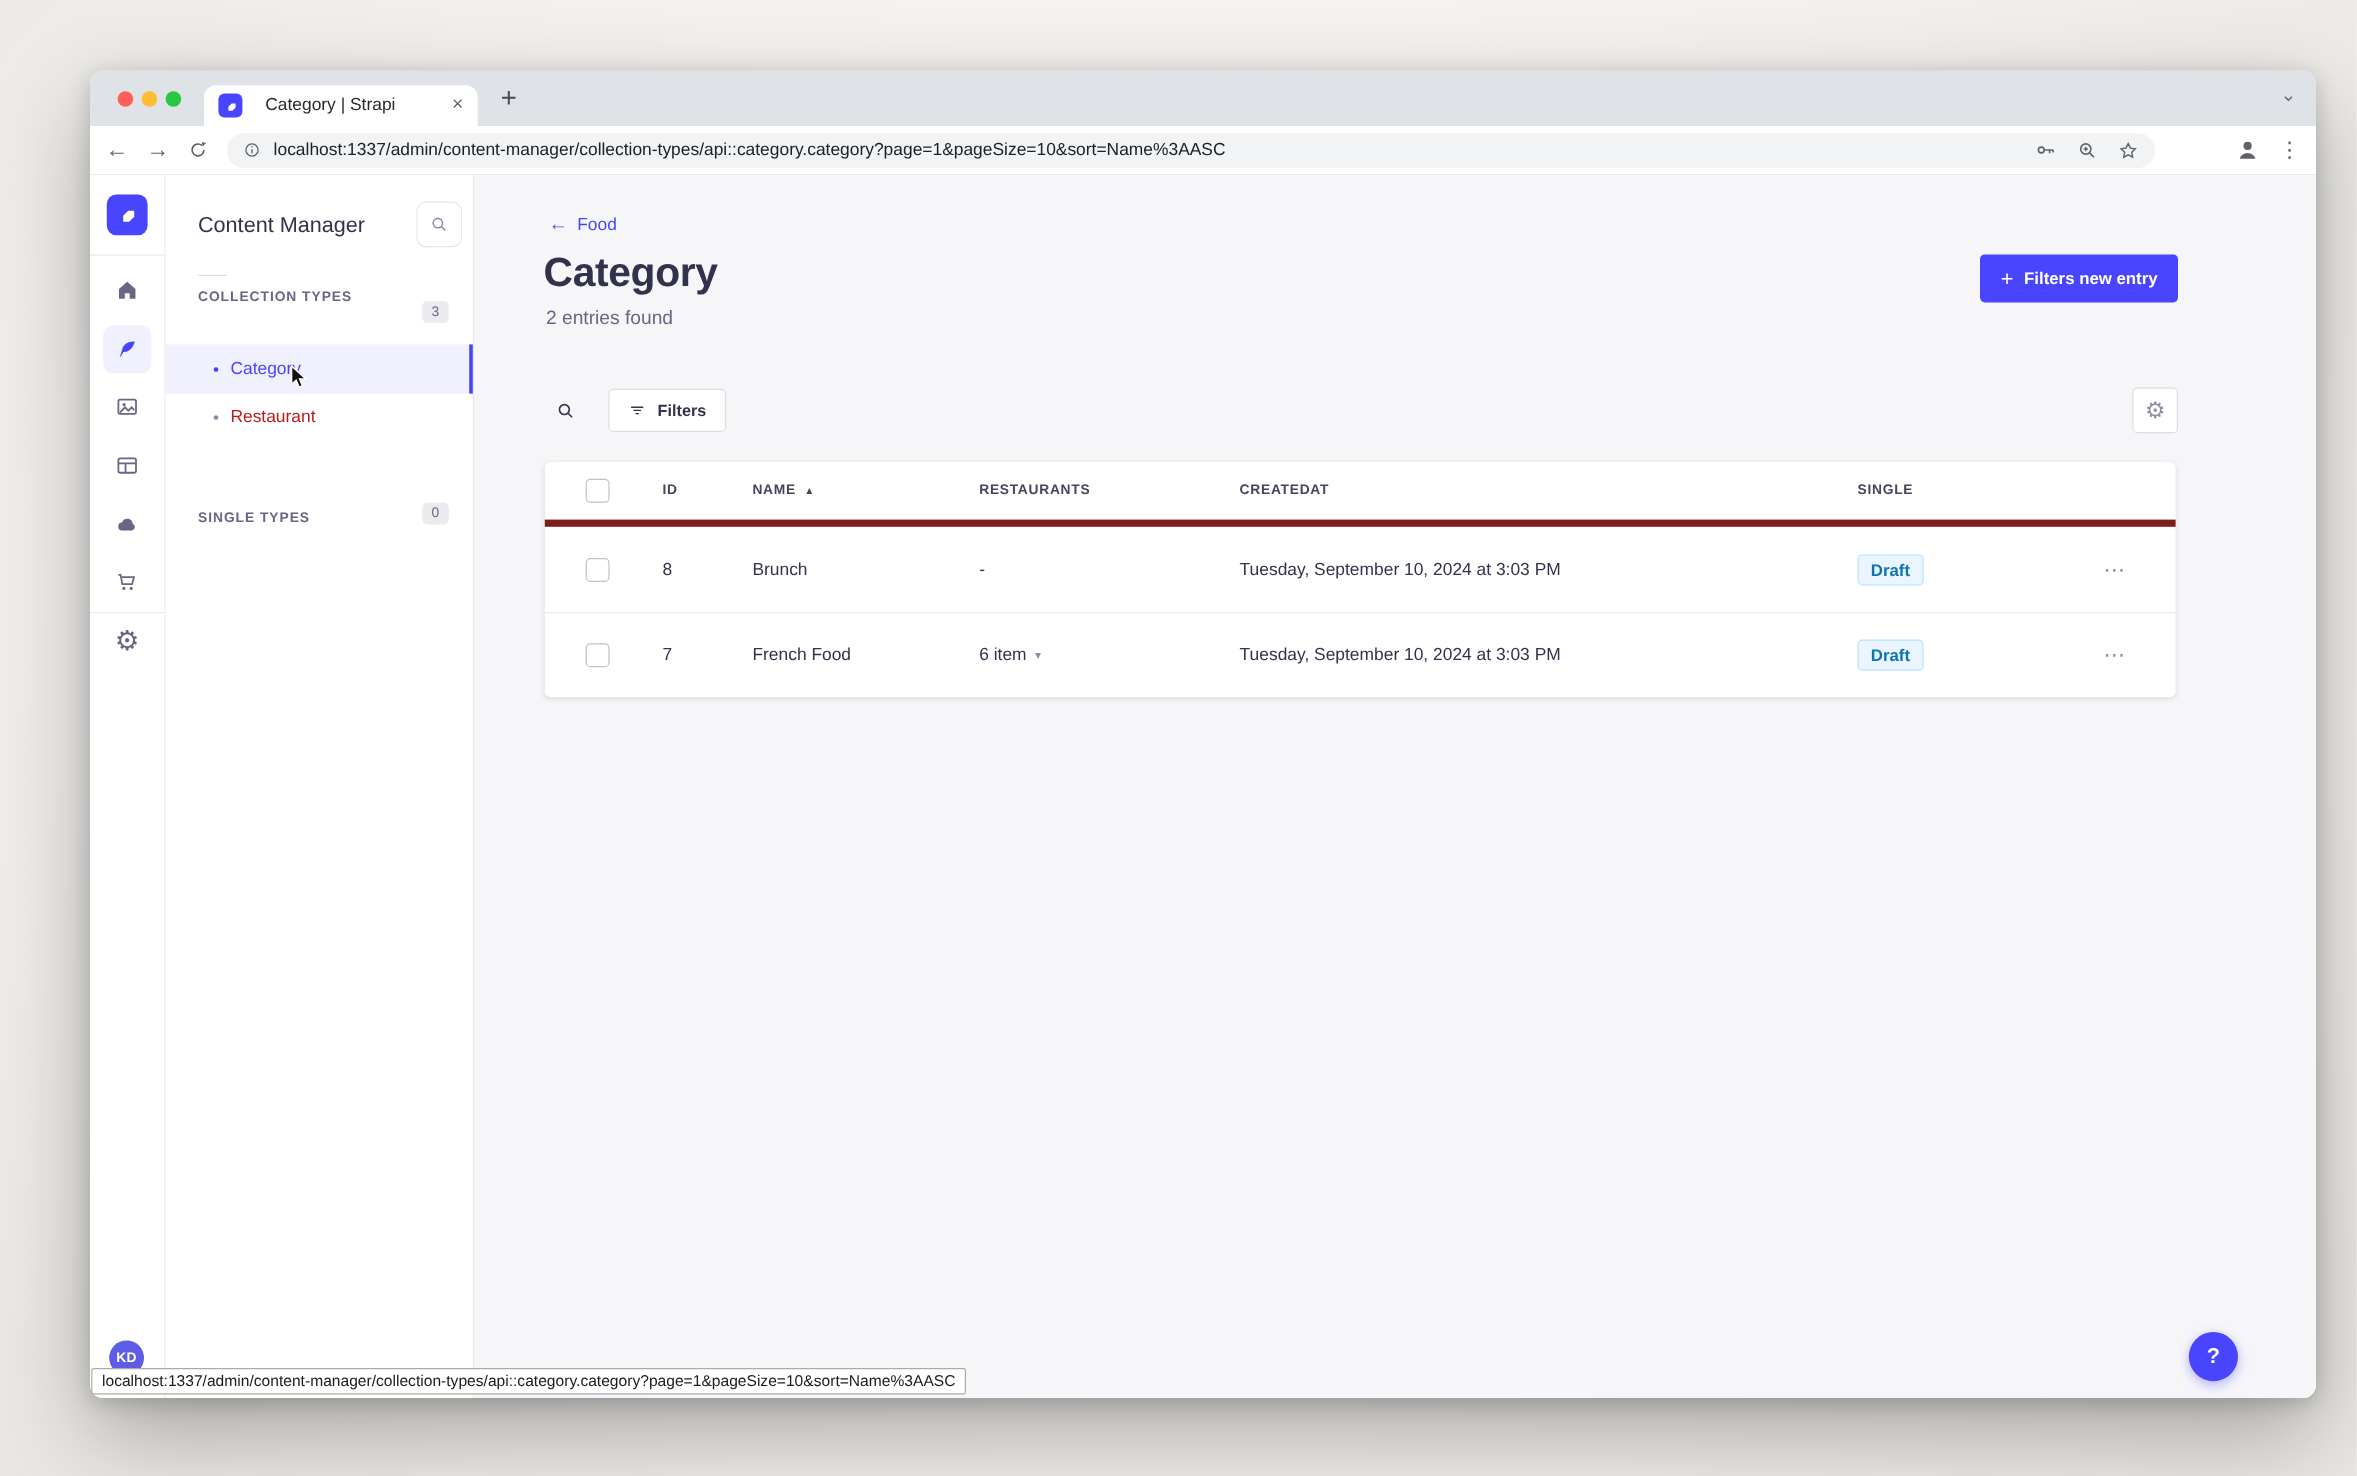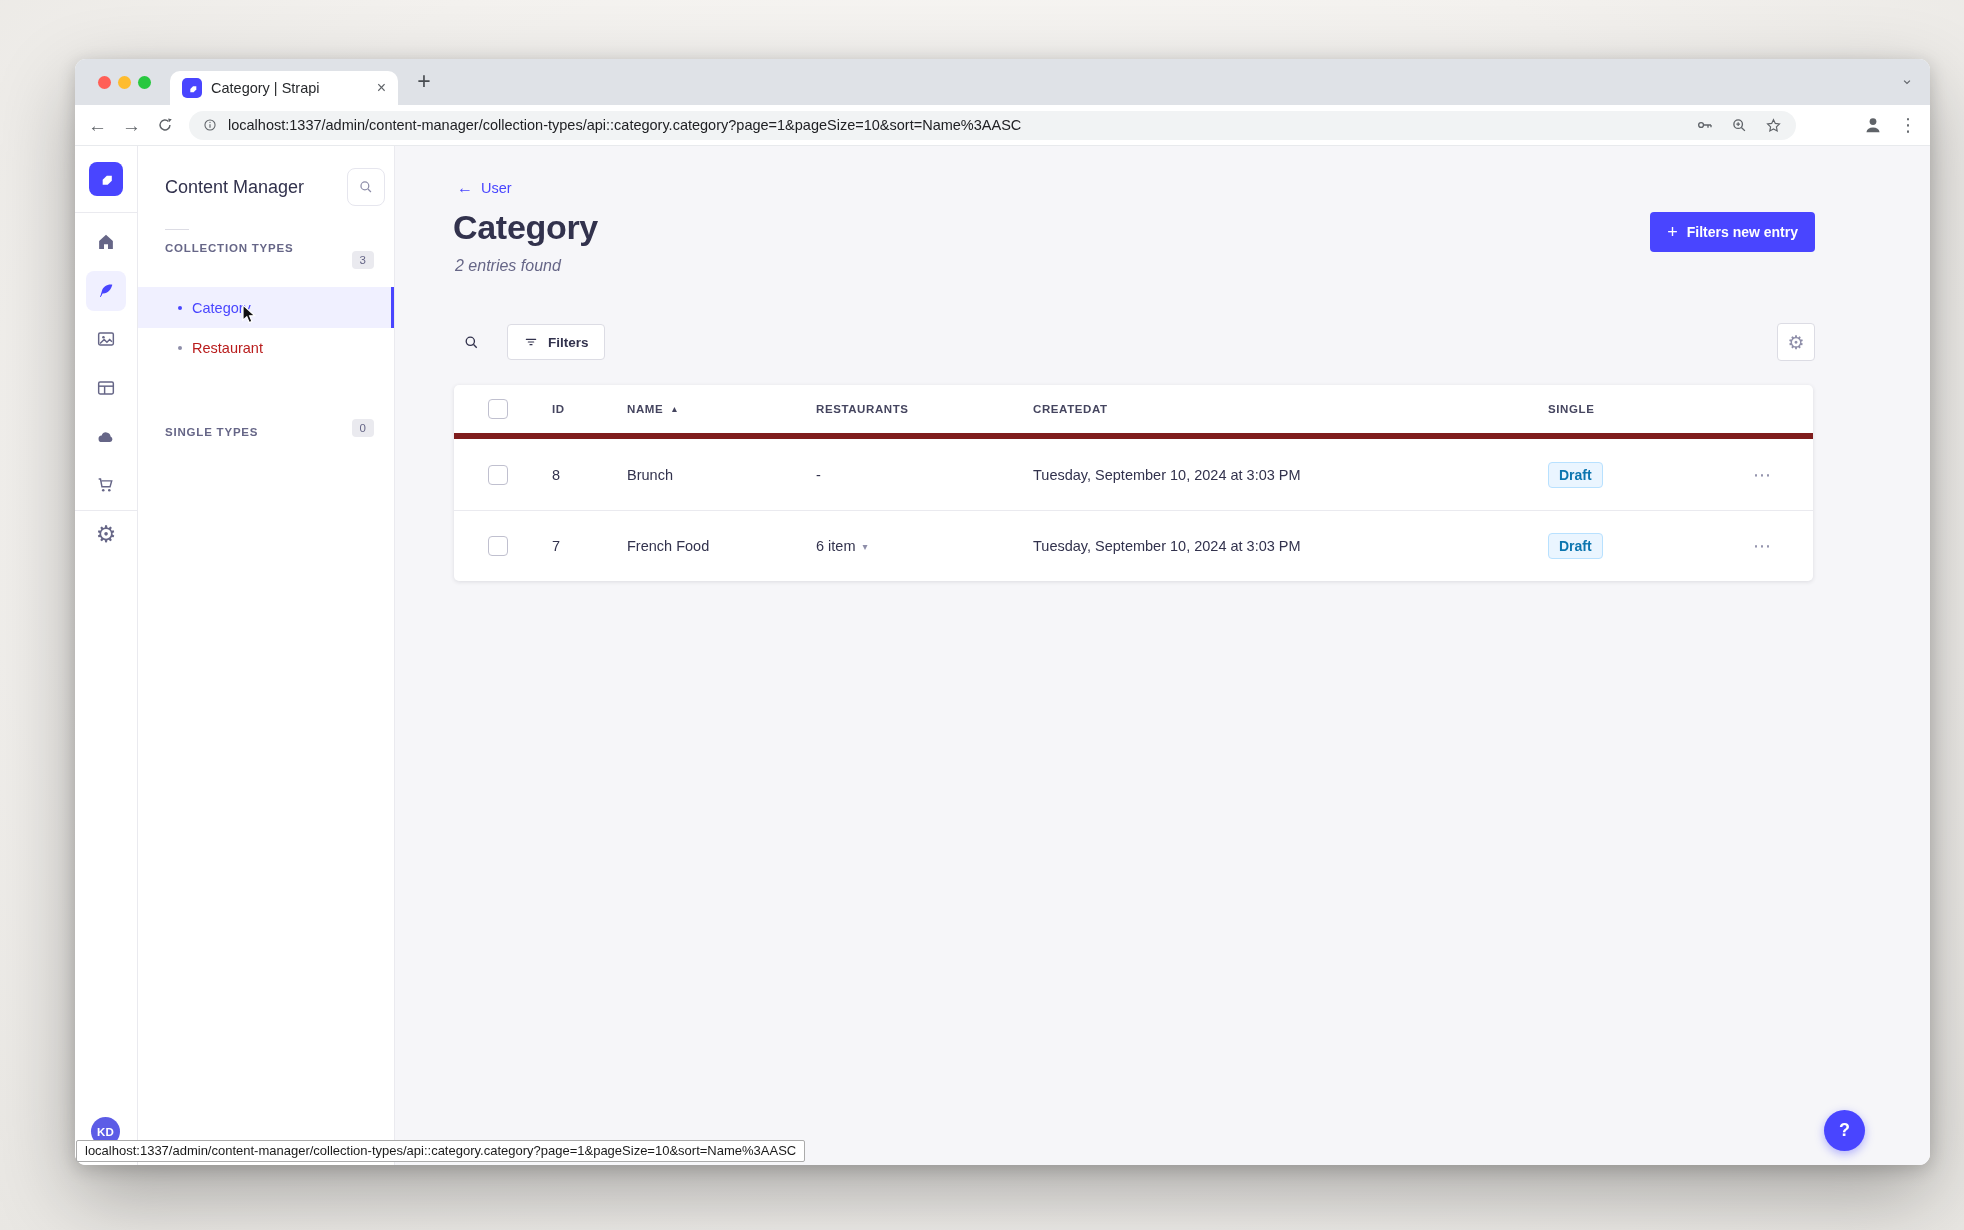--- a/index.html
+++ b/index.html
@@ -8,21 +8,21 @@
 
   
   .window { position:absolute; left:75px; top:59px; width:1855px; height:1106px;
     border-radius:11px; overflow:hidden; background:#fff;
     box-shadow:0 30px 80px rgba(0,0,0,.30), 0 4px 18px rgba(0,0,0,.18); display:flex; flex-direction:column; }
 
   .tabstrip { height:46px; background:#dfe2e7; position:relative; flex:none; }
   .dot { position:absolute; top:17px; width:13px; height:13px; border-radius:50%; }
   .dot.red { left:23px; background:#ff5f57; } .dot.yellow { left:43px; background:#febc2e; } .dot.green { left:63px; background:#28c840; }
   .tab { position:absolute; left:95px; top:12px; width:228px; height:34px; background:#fff;
-    border-radius:10px 10px 0 0; display:flex; align-items:center; gap:9px; padding:12px 12px; }
+    border-radius:10px 10px 0 0; display:flex; align-items:center; gap:19px; padding:12px 12px; }
   .favicon { width:20px; height:20px; border-radius:5px; background:#4945ff; flex:none; display:flex; align-items:center; justify-content:center; }
   .tab-title { font-size:14.5px; color:#27292c; flex:1; white-space:nowrap; overflow:hidden; }
   .tab-close { font-size:16px; color:#5f6368; cursor:default; }
   .newtab { position:absolute; left:336px; top:9px; font-size:23px; color:#474b50; width:26px; height:28px; text-align:center; line-height:27px; }
   .strip-chevron { position:absolute; right:16px; top:16px; }
 
   .toolbar { height:41px; background:#fff; border-bottom:1px solid #e8eaed; display:flex; align-items:center; padding:0 13px; gap:15px; flex:none; }
   .nav-glyph { font-size:19px; color:#5f6368; line-height:1; }
   .urlbar { flex:1; height:29px; background:#f1f3f4; border-radius:15px; display:flex; align-items:center; padding:0 13px; gap:10px; margin-right:50px; }
   .url-text { font-size:14.5px; color:#202124; white-space:nowrap; overflow:hidden; flex:1; }
@@ -51,21 +51,21 @@
   .nav-item { position:absolute; left:0; right:0; height:41px; display:flex; align-items:center; font-size:14.5px; color:#b91c1c; }
   .nav-item .bdot { width:4px; height:4px; border-radius:50%; background:#8e8ea9; margin:0 10px 0 40px; flex:none; }
   .nav-item.active { background:#f0f0ff; color:#4945ff; }
   .nav-item.active .bdot { background:#4945ff; }
   .nav-item.active::after { content:""; position:absolute; right:0; top:0; bottom:0; width:3px; background:#4945ff; }
 
   .main { flex:1; background:#f6f6f9; position:relative; min-width:0; }
   .back-link { position:absolute; left:62px; top:33px; display:flex; align-items:center; gap:8px; color:#4945ff; font-size:14.5px; }
   .back-arrow { font-size:16px; }
   .page-title { position:absolute; left:58px; top:62px; font-size:34px; font-weight:bold; color:#32324d; letter-spacing:-.3px; }
-  .page-subtitle { position:absolute; left:60px; top:111px; font-size:16px; color:#666687;font-style:italic; }
+  .page-subtitle { position:absolute; left:60px; top:111px; font-size:16px; color:#666687; }
   .create-btn { position:absolute; right:115px; top:66px; height:40px; background:#4945ff; color:#fff; border:none; border-radius:4px;
     font-size:14px; font-weight:bold; display:flex; align-items:center; gap:9px; padding:0 17px; font-family:inherit; }
   .create-btn .plus { font-size:18px; font-weight:normal; line-height:1; }
 
   .search-icon-btn { position:absolute; left:58px; top:178px; width:36px; height:36px; display:flex; align-items:center; justify-content:center; }
   .filters-btn { position:absolute; left:112px; top:178px; height:36px; background:#fff; border:1px solid #dcdce4; border-radius:4px;
     display:flex; align-items:center; gap:9px; padding:0 15px; font-size:13.5px; font-weight:bold; color:#32324d; font-family:inherit; }
   .view-gear-btn { position:absolute; right:115px; top:177px; width:38px; height:38px; background:#fff; border:1px solid #dcdce4; border-radius:4px;
     display:flex; align-items:center; justify-content:center; font-size:19px; color:#8e8ea9; }
 
@@ -244,21 +244,21 @@
         <span>Restaurant</span>
       </div>
 
       <div class="section-label" style="top:280px">SINGLE TYPES</div>
       <span class="count-badge" style="top:273px">0</span>
     </div>
 
     <div class="main">
       <div class="back-link">
         <span class="back-arrow">←</span>
-        <span>User</span>
+        <span>Food</span>
       </div>
       <div class="page-title">Category</div>
       <div class="page-subtitle">2 entries found</div>
       <button class="create-btn">
         <span class="plus">+</span>
         <span>Filters new entry</span>
       </button>
 
       <span class="search-icon-btn">
         <svg width="19" height="19" viewBox="0 0 24 24">

